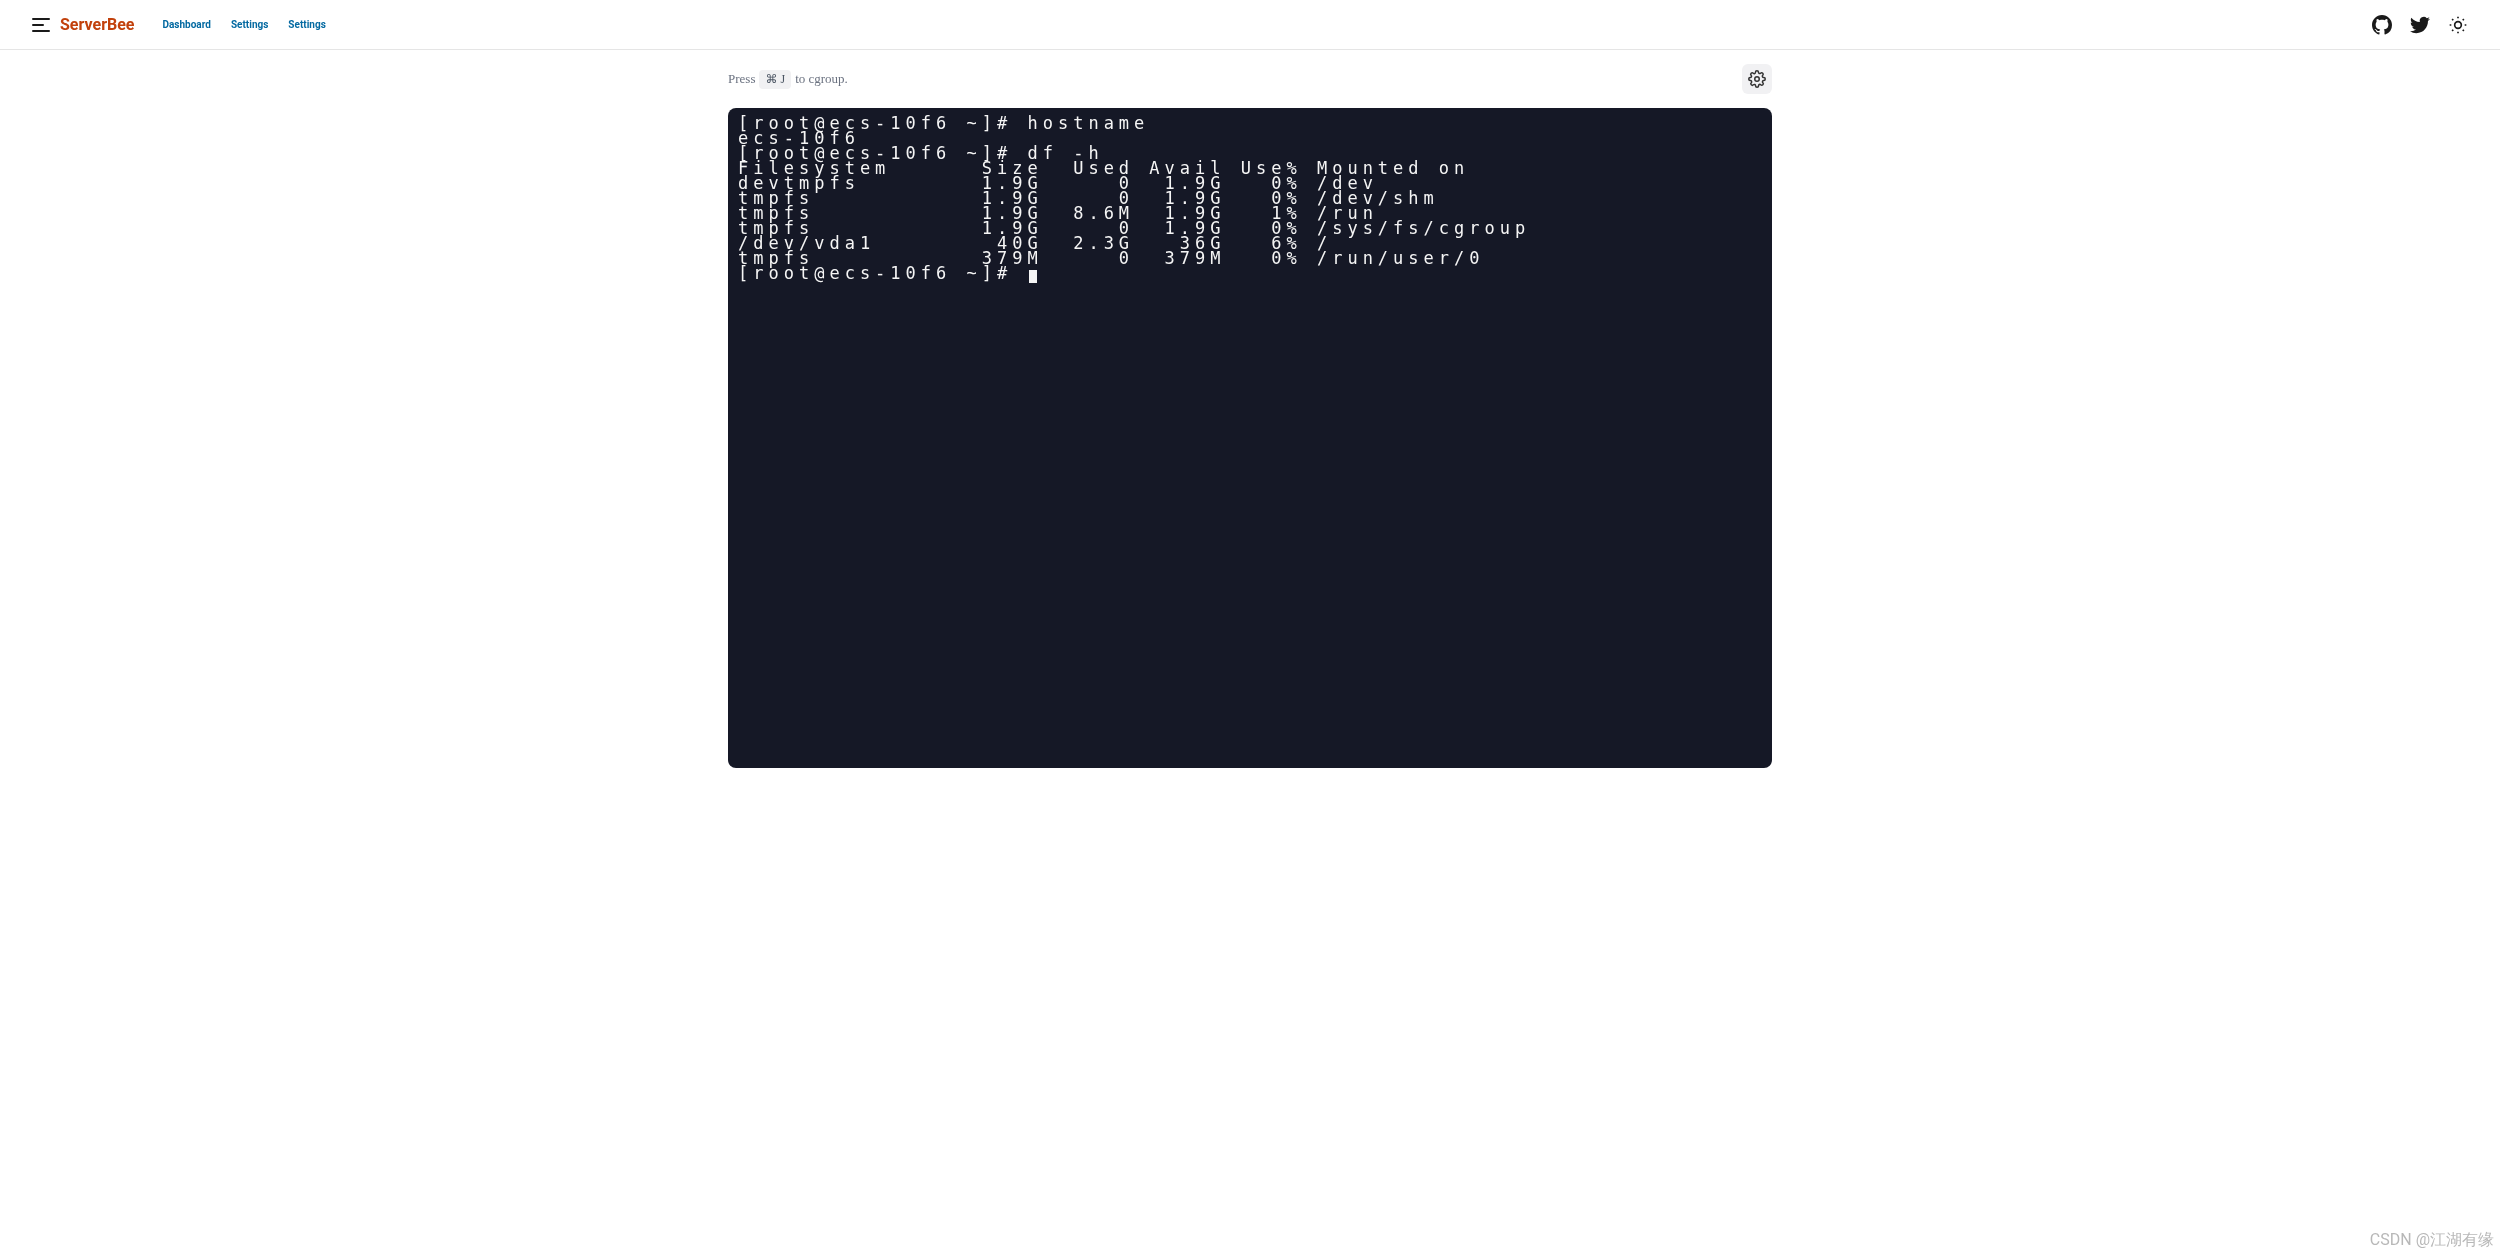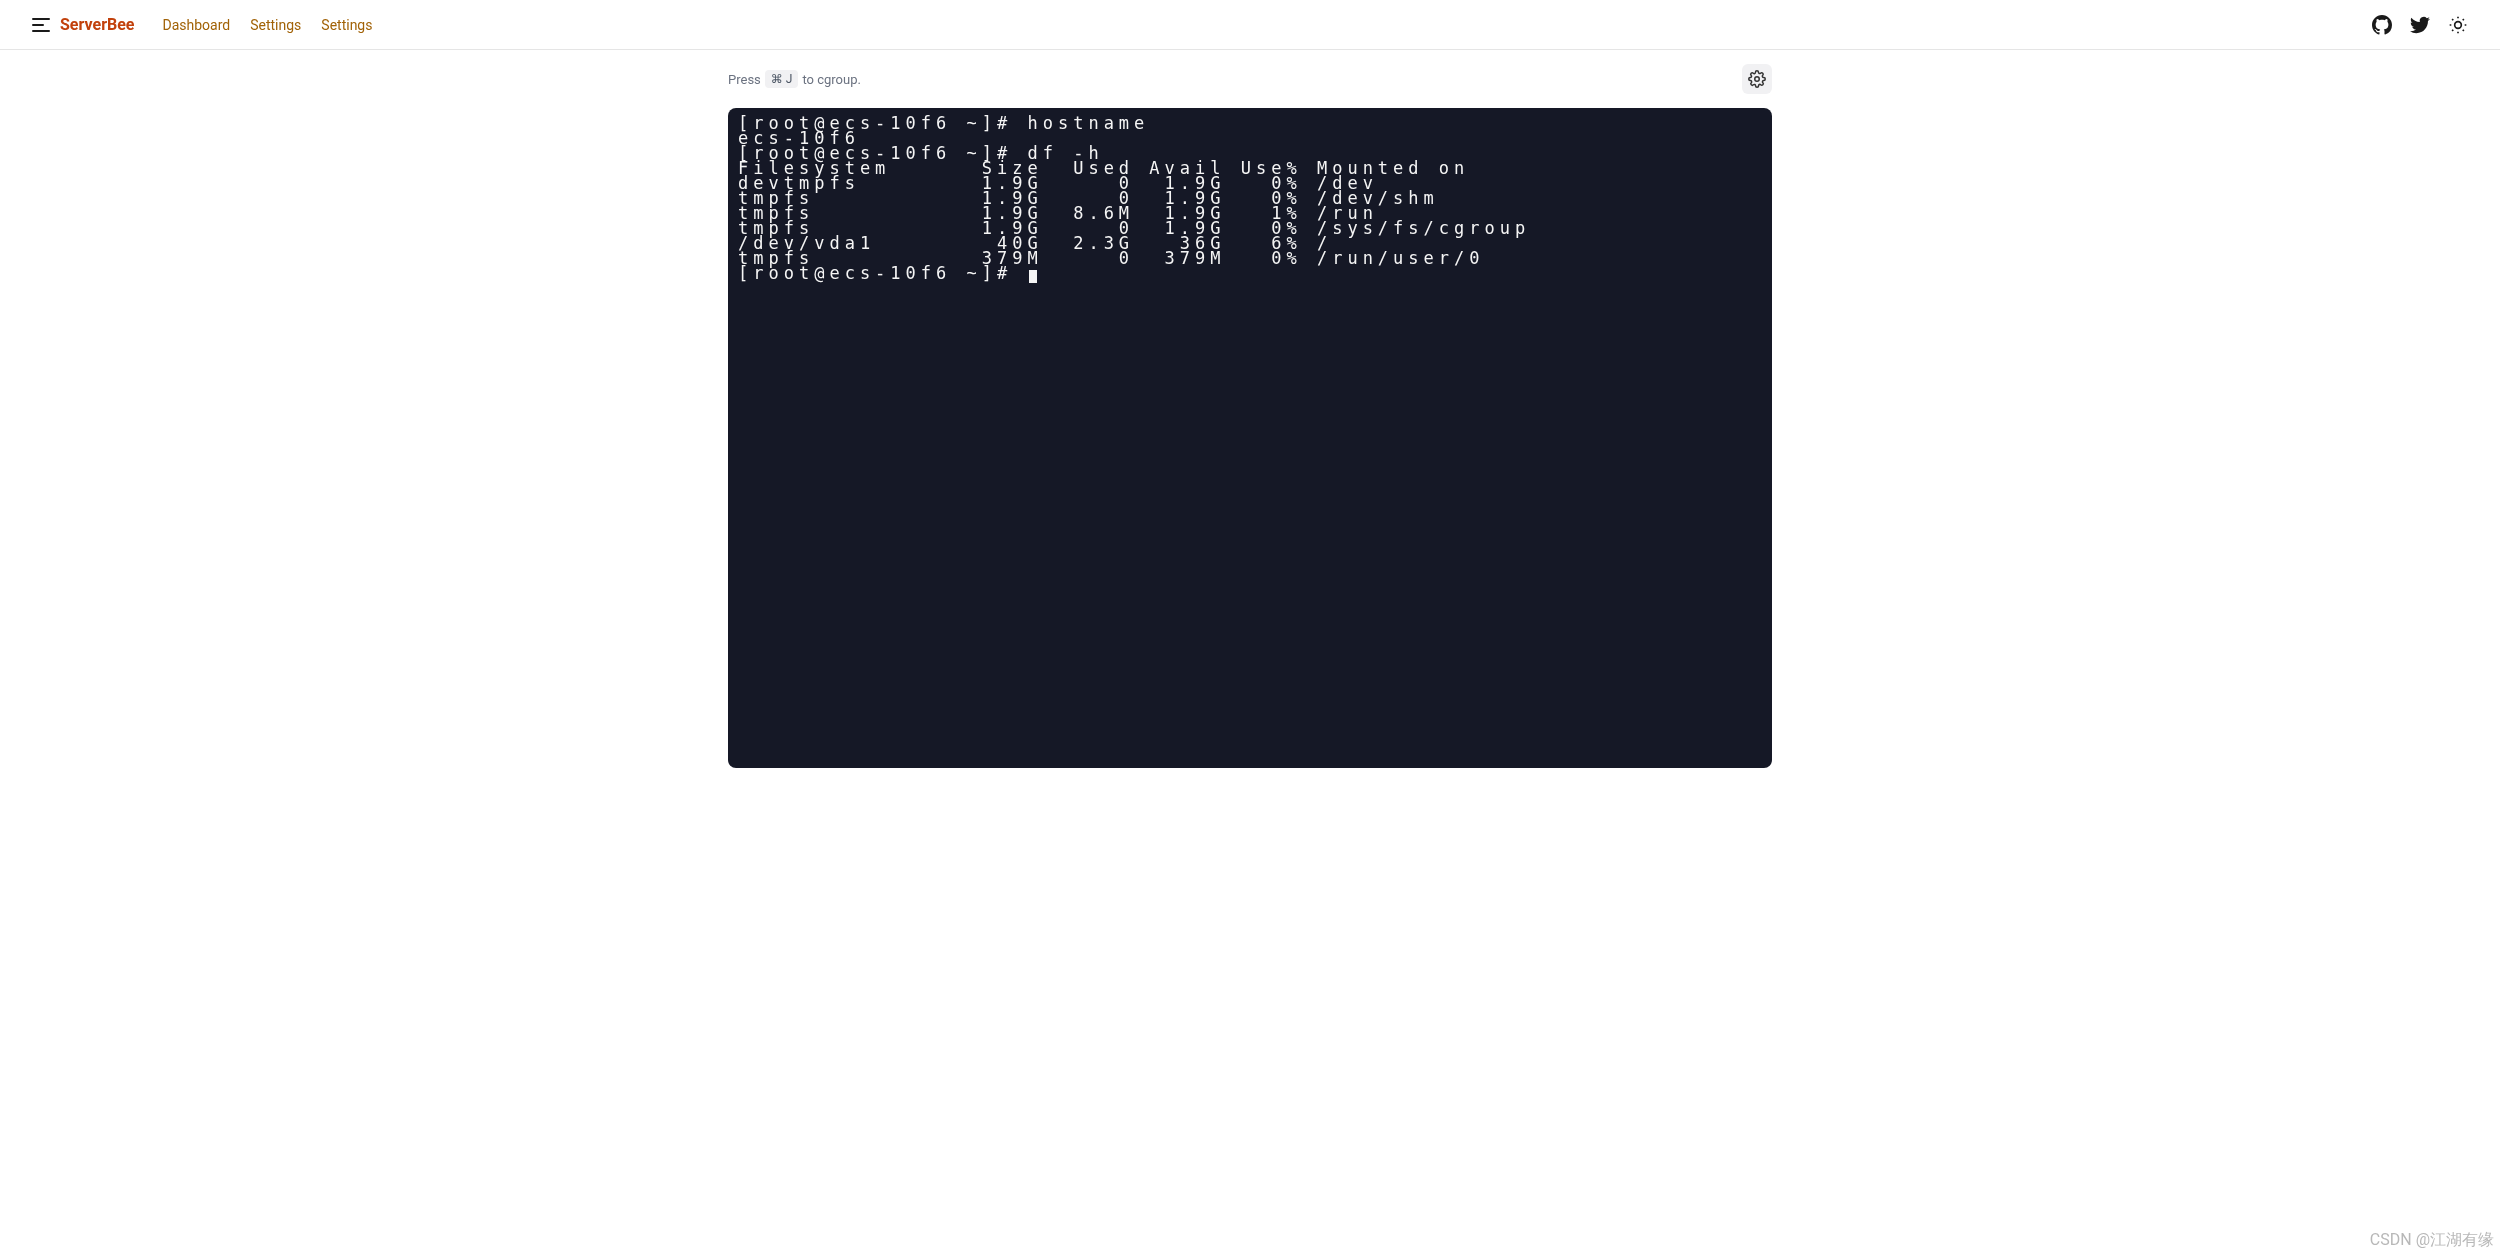--- a/index.html
+++ b/index.html
@@ -27,24 +27,25 @@
       gap: 10px;
       font-weight: 700;
       font-size: 16px;
       color: #c2410c;
     }
     .nav {
       display: flex;
       gap: 20px;
     }
     .nav a {
-      color: #a16207;
-      font-size: 14px;
+      color: #0369a1;
+      font-size: 10px;
       text-decoration: none;
       cursor: pointer;
+      font-weight: bold;
     }
     .header-right {
       display: flex;
       align-items: center;
       gap: 18px;
     }
     .icon-btn {
       cursor: pointer;
       display: flex;
       align-items: center;
@@ -53,20 +54,21 @@
     .container {
       max-width: 1044px;
       margin: 0 auto;
       padding: 0 0 24px 0;
     }
     .subbar {
       display: flex;
       align-items: center;
       justify-content: space-between;
       padding: 14px 0 14px 0;
+      font-family: Liberation Serif, serif;
     }
     .search-hint {
       color: #6b7280;
       font-size: 13px;
       display: flex;
       align-items: center;
       gap: 4px;
     }
     .kbd {
       background: #f1f1f3;

